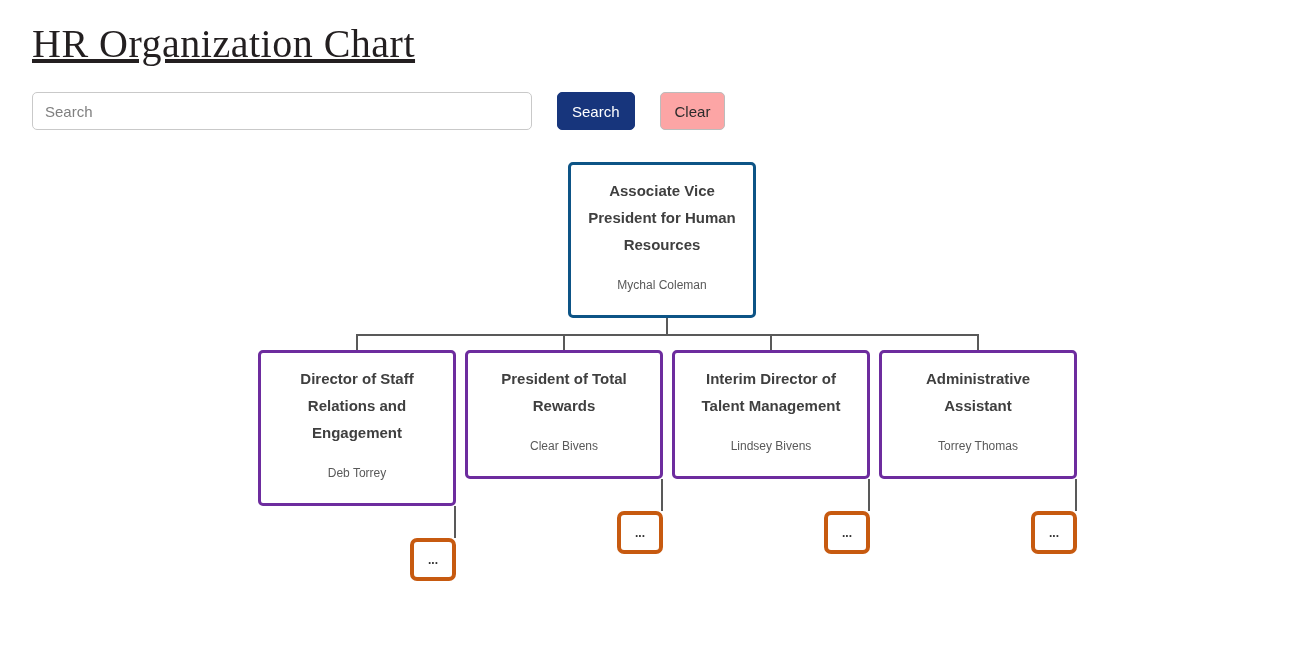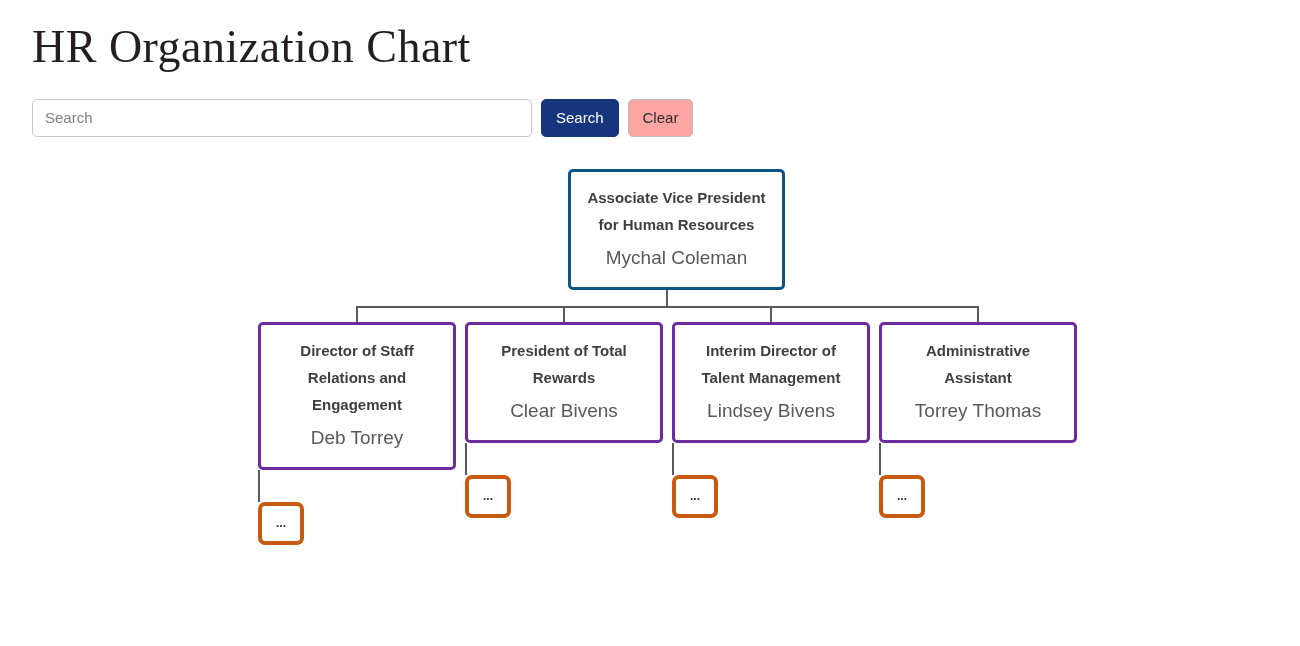--- a/index.html
+++ b/index.html
@@ -3,29 +3,30 @@
 <meta charset="utf-8">
 <style>
   * { box-sizing: border-box; }
   html, body { margin: 0; padding: 0; background: #ffffff; width: 1300px; height: 646px; overflow: hidden; }
   body { font-family: "Liberation Sans", sans-serif; padding: 22px 0 0 32px; }
 
   
   .page-title {
     font-family: "Liberation Serif", "DejaVu Serif", serif;
     font-weight: 500;
-    font-size: 46px;
+    font-size: 40px;
     line-height: 1.1;
     color: #231f20;
     margin: 0 0 26px 0;
     letter-spacing: 0.5px;
+    text-decoration: underline;
   }
 
   
-  .search-row { display: flex; gap: 9px; align-items: stretch; margin-bottom: 32px; }
+  .search-row { display: flex; gap: 25px; align-items: stretch; margin-bottom: 32px; }
   .search-input {
     width: 500px; height: 38px;
     border: 1px solid #c9c9c9; border-radius: 5px;
     padding: 0 12px; font-size: 15px; color: #333;
     outline: none;
   }
   .search-input::placeholder { color: #7f7f7f; }
   .btn {
     height: 38px; border-radius: 5px; font-size: 15px;
     padding: 0 14px; cursor: pointer;
@@ -34,30 +35,30 @@
   .btn-clear { background: #fca5a5; color: #2b2b2b; border: 1px solid #bcbcbc; }
 
   
   .tree { width: 819px; margin-left: 226px; }
   .node {
     background: #fff; border-radius: 5px;
     text-align: center;
     padding: 12px 11px 16px 11px;
   }
   .node-title { font-weight: bold; font-size: 15px; line-height: 27px; color: #3f3f3f; }
-  .node-name { font-size: 19px; line-height: 27px; color: #595959; margin-top: 6px; }
+  .node-name { font-size: 12px; line-height: 27px; color: #595959; margin-top: 14px; }
 
-  .root-node { width: 217px; margin-left: 310px; border: 3px solid #0d5486; }
+  .root-node { width: 188px; margin-left: 310px; border: 3px solid #0d5486; }
 
   .root-stem { width: 2px; height: 16px; background: #595959; margin-left: 408px; }
 
   .children-row { position: relative; display: flex; gap: 9px; padding-top: 16px; }
   .h-rail { position: absolute; top: 0; left: 98px; width: 623px; height: 2px; background: #595959; border-radius: 2px; }
 
-  .child-col { width: 198px; display: flex; flex-direction: column; align-items: flex-start; position: relative; }
+  .child-col { width: 198px; display: flex; flex-direction: column; align-items: flex-end; position: relative; }
   .drop { position: absolute; top: -16px; left: 98px; width: 2px; height: 32px; background: #595959; }
   .child-node { width: 198px; border: 3px solid #6d2c9e; position: relative; z-index: 1; }
 
   .expand-stem { width: 2px; height: 32px; background: #595959; }
   .expand-btn {
     width: 46px; height: 43px;
     background: #fff; border: 4px solid #c75a10; border-radius: 7px;
     font-size: 12px; font-weight: bold; color: #333;
     line-height: 1; cursor: pointer; padding: 0;
     display: flex; align-items: center; justify-content: center;

